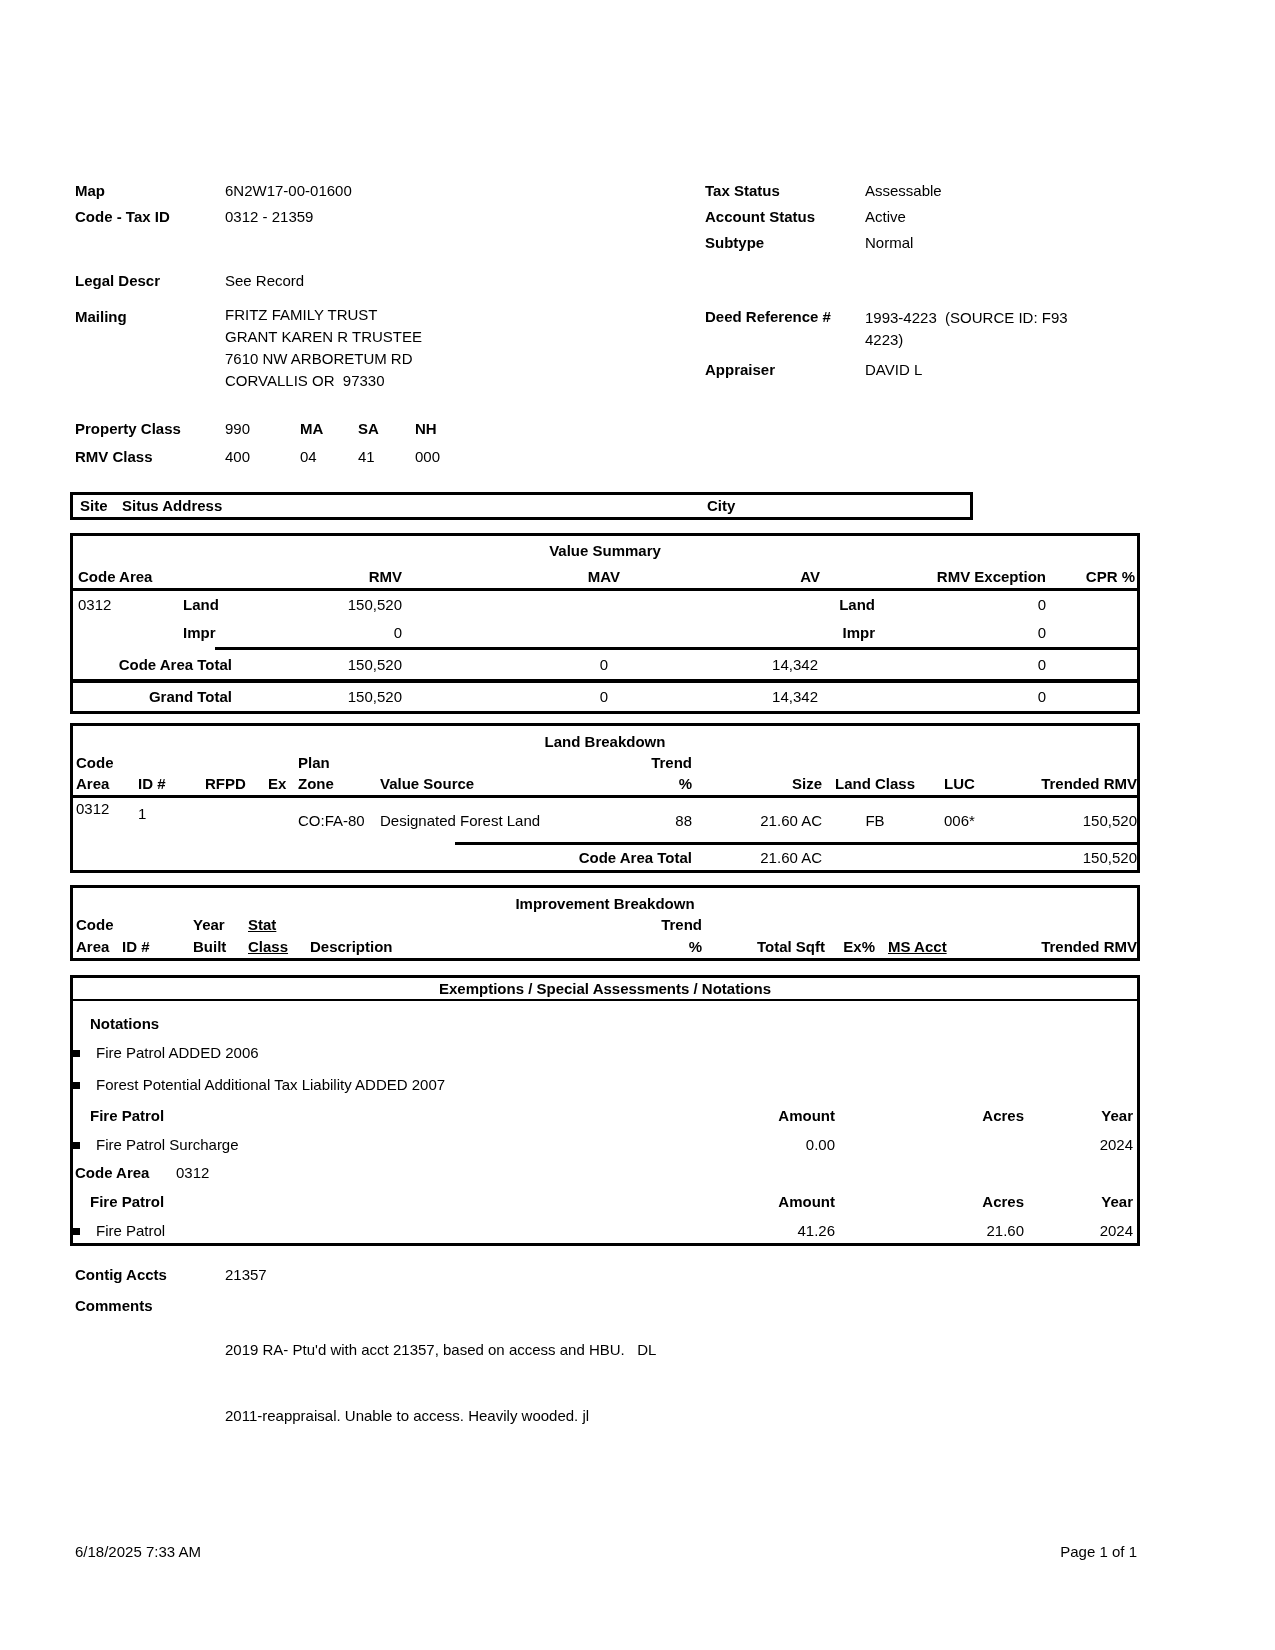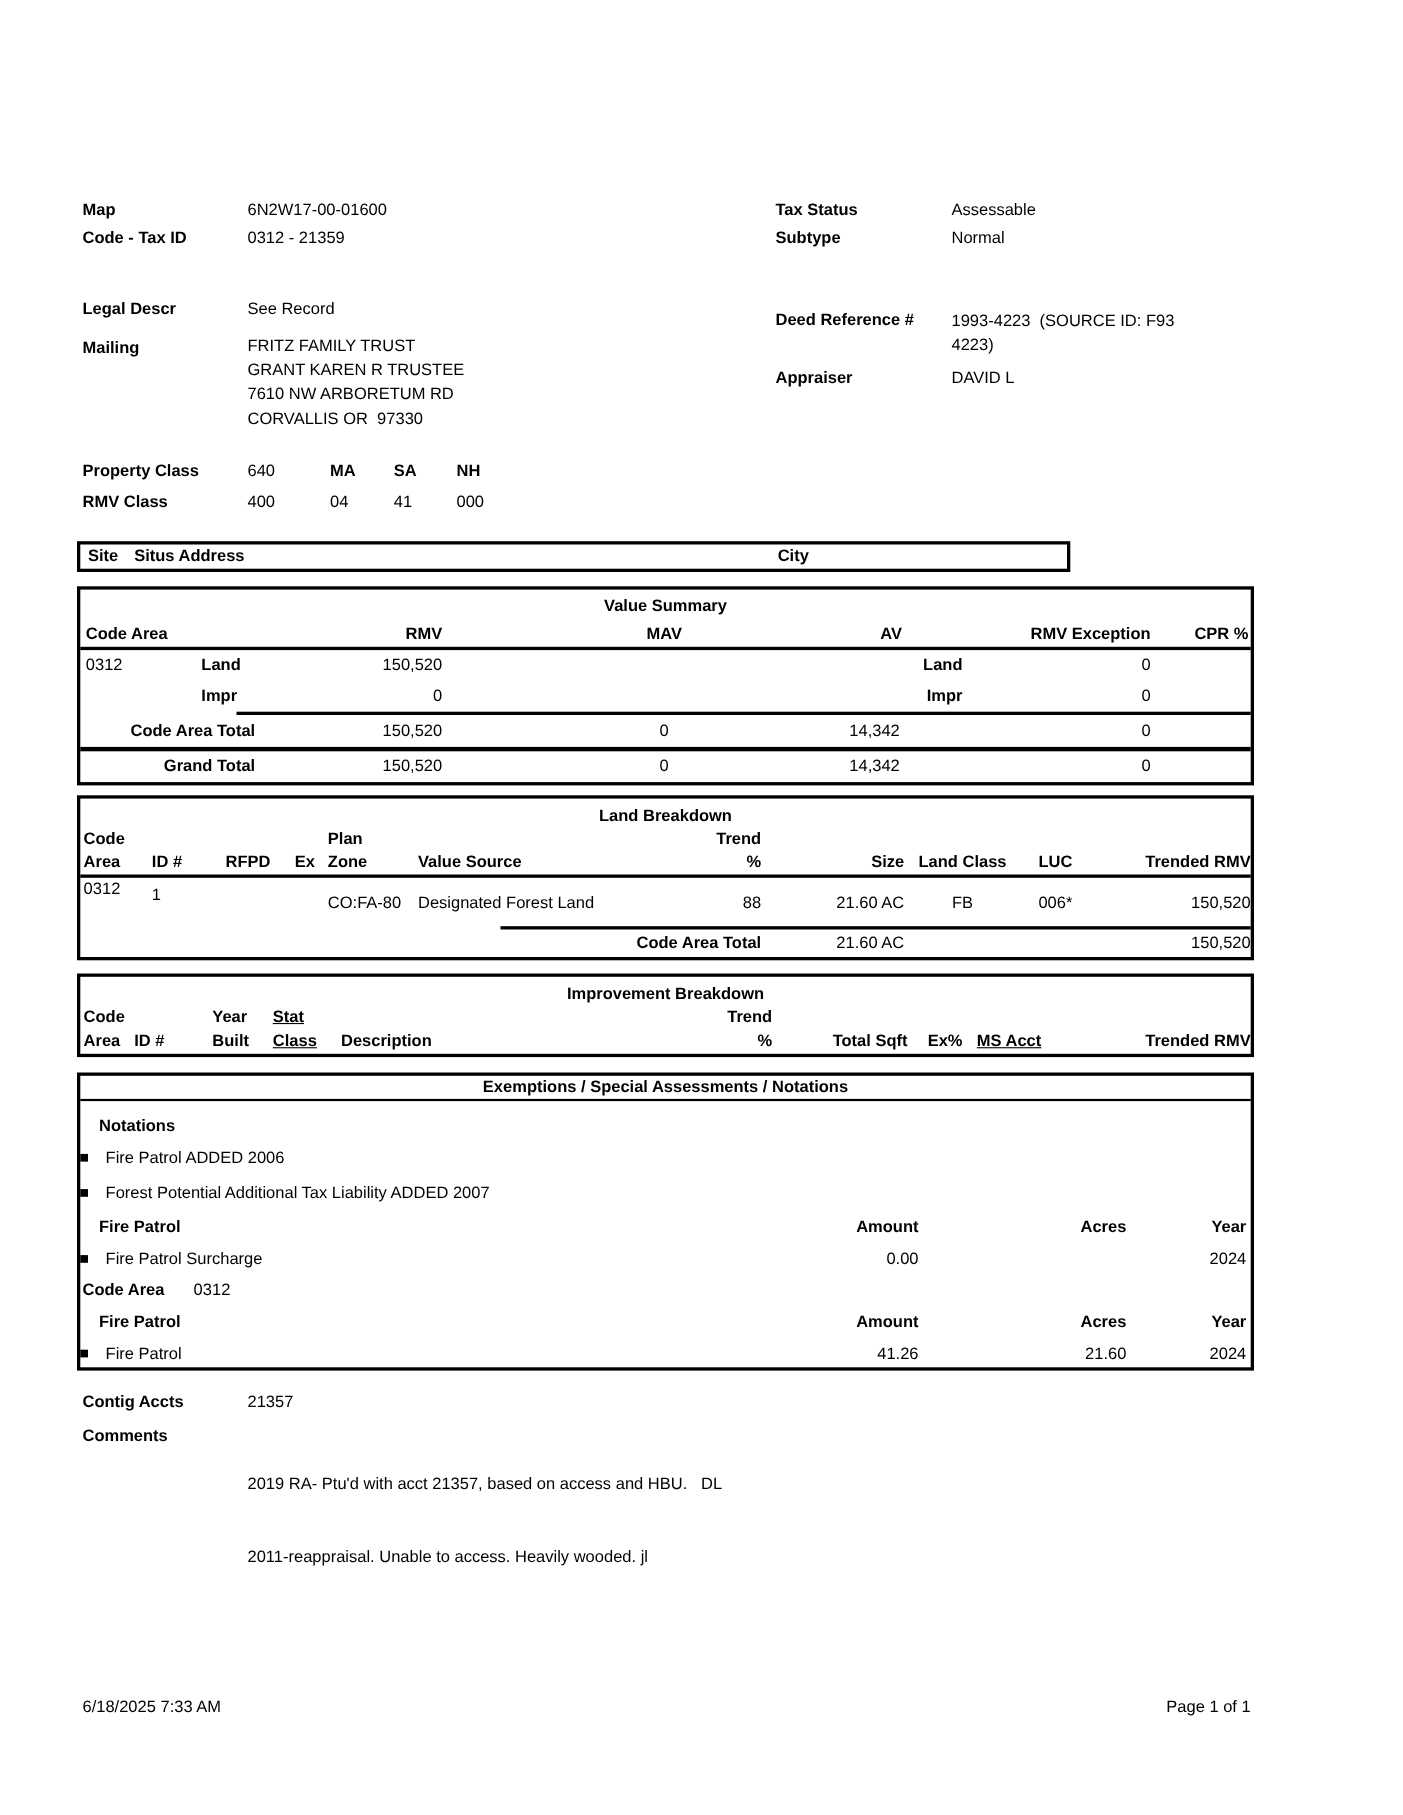--- a/index.html
+++ b/index.html
@@ -130,39 +130,43 @@
       </span>
     </div>
   </div>
 
   <div class="info-right">
     <div class="kv">
       <span class="lbl">Tax Status</span>
       <span class="val">Assessable</span>
     </div>
     <div class="kv">
+      <span class="lbl">Account Status</span>
+      <span class="val">Active</span>
+    </div>
+    <div class="kv">
       <span class="lbl">Subtype</span>
       <span class="val">Normal</span>
     </div>
     <div class="sp48"></div>
     <div class="kv">
       <span class="lbl">Deed Reference #</span>
       <span class="deedval">1993-4223  (SOURCE ID: F93
 4223)</span>
     </div>
     <div class="kv mt6">
       <span class="lbl">Appraiser</span>
       <span class="val">DAVID L</span>
     </div>
   </div>
 
   <div class="classes">
     <div class="crow">
       <span class="lbl">Property Class</span>
-      <span class="cc1">640</span>
+      <span class="cc1">990</span>
       <span class="cc2 b">MA</span>
       <span class="cc3 b">SA</span>
       <span class="b">NH</span>
     </div>
     <div class="crow">
       <span class="lbl">RMV Class</span>
       <span class="cc1">400</span>
       <span class="cc2">04</span>
       <span class="cc3">41</span>
       <span>000</span>

